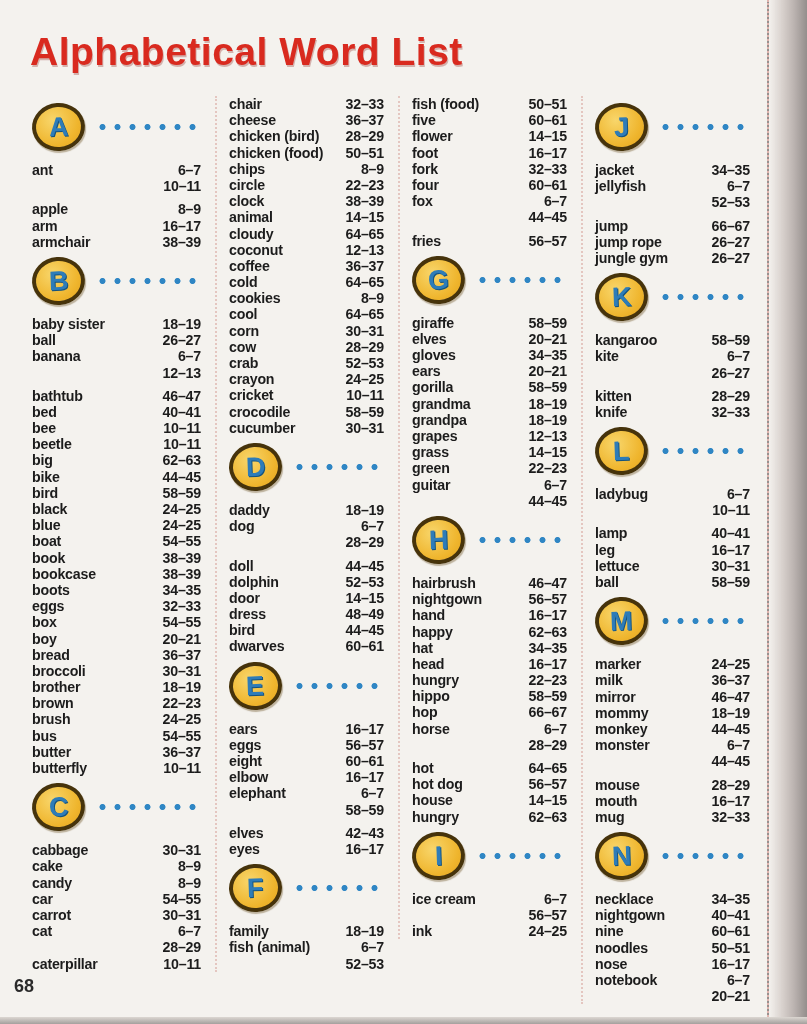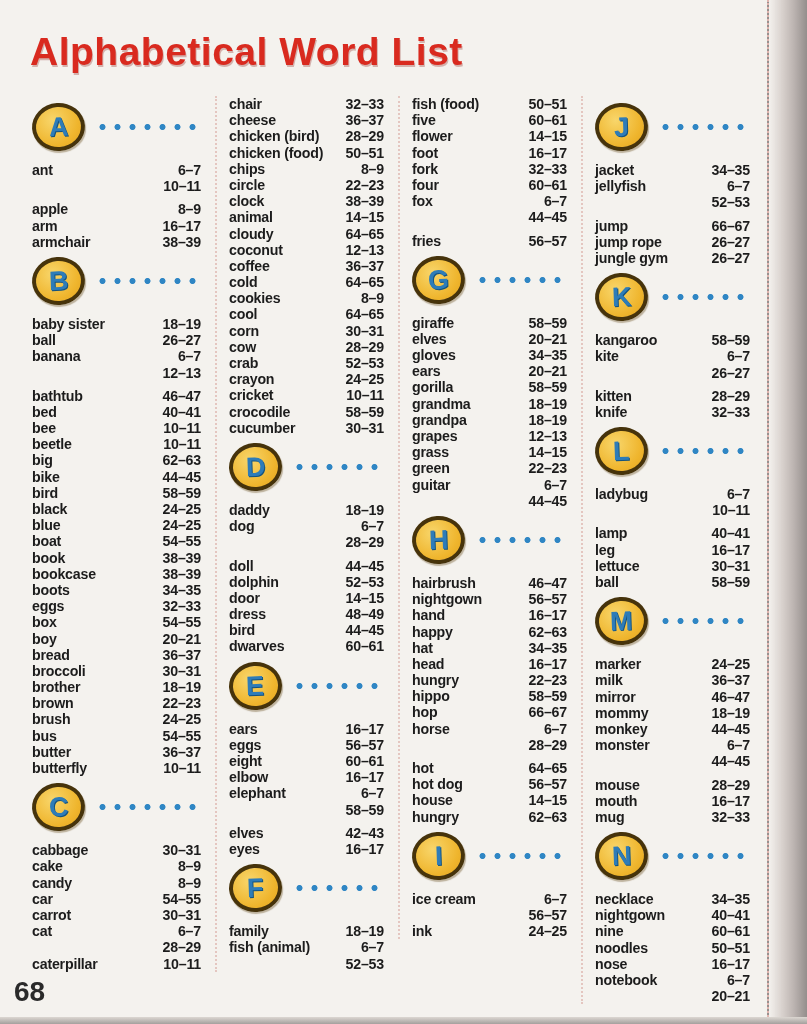--- a/index.html
+++ b/index.html
@@ -48,21 +48,21 @@
     text-shadow:1px 1px 0 #14537f;
     transform:rotate(2deg);
   }
   .dots {
     flex:1; height:8px; margin-left:10px;
     background-image:radial-gradient(circle, #2f86c4 2.6px, rgba(0,0,0,0) 3.4px);
     background-size:15px 8px; background-repeat:repeat-x; background-position:0 50%;
   }
   .page-number {
     position:absolute; left:14px; top:976px;
-    font-size:28px; font-weight:600; color:#2a2a2a;
+    font-size:18px; font-weight:600; color:#2a2a2a;
   }
   .page-edge {
     position:absolute; right:0; top:0; bottom:0; width:40px;
     background:linear-gradient(to right, rgba(244,242,238,0) 0%, #d8d1cd 35%, #bcb4b1 65%, #948e8c 100%);
     border-left:2px dotted #e0b4ae;
   }
   .bottom-edge {
     position:absolute; left:0; right:0; bottom:0; height:7px;
     background:linear-gradient(to bottom, #dcd7d2, #a5a09d);
   }

